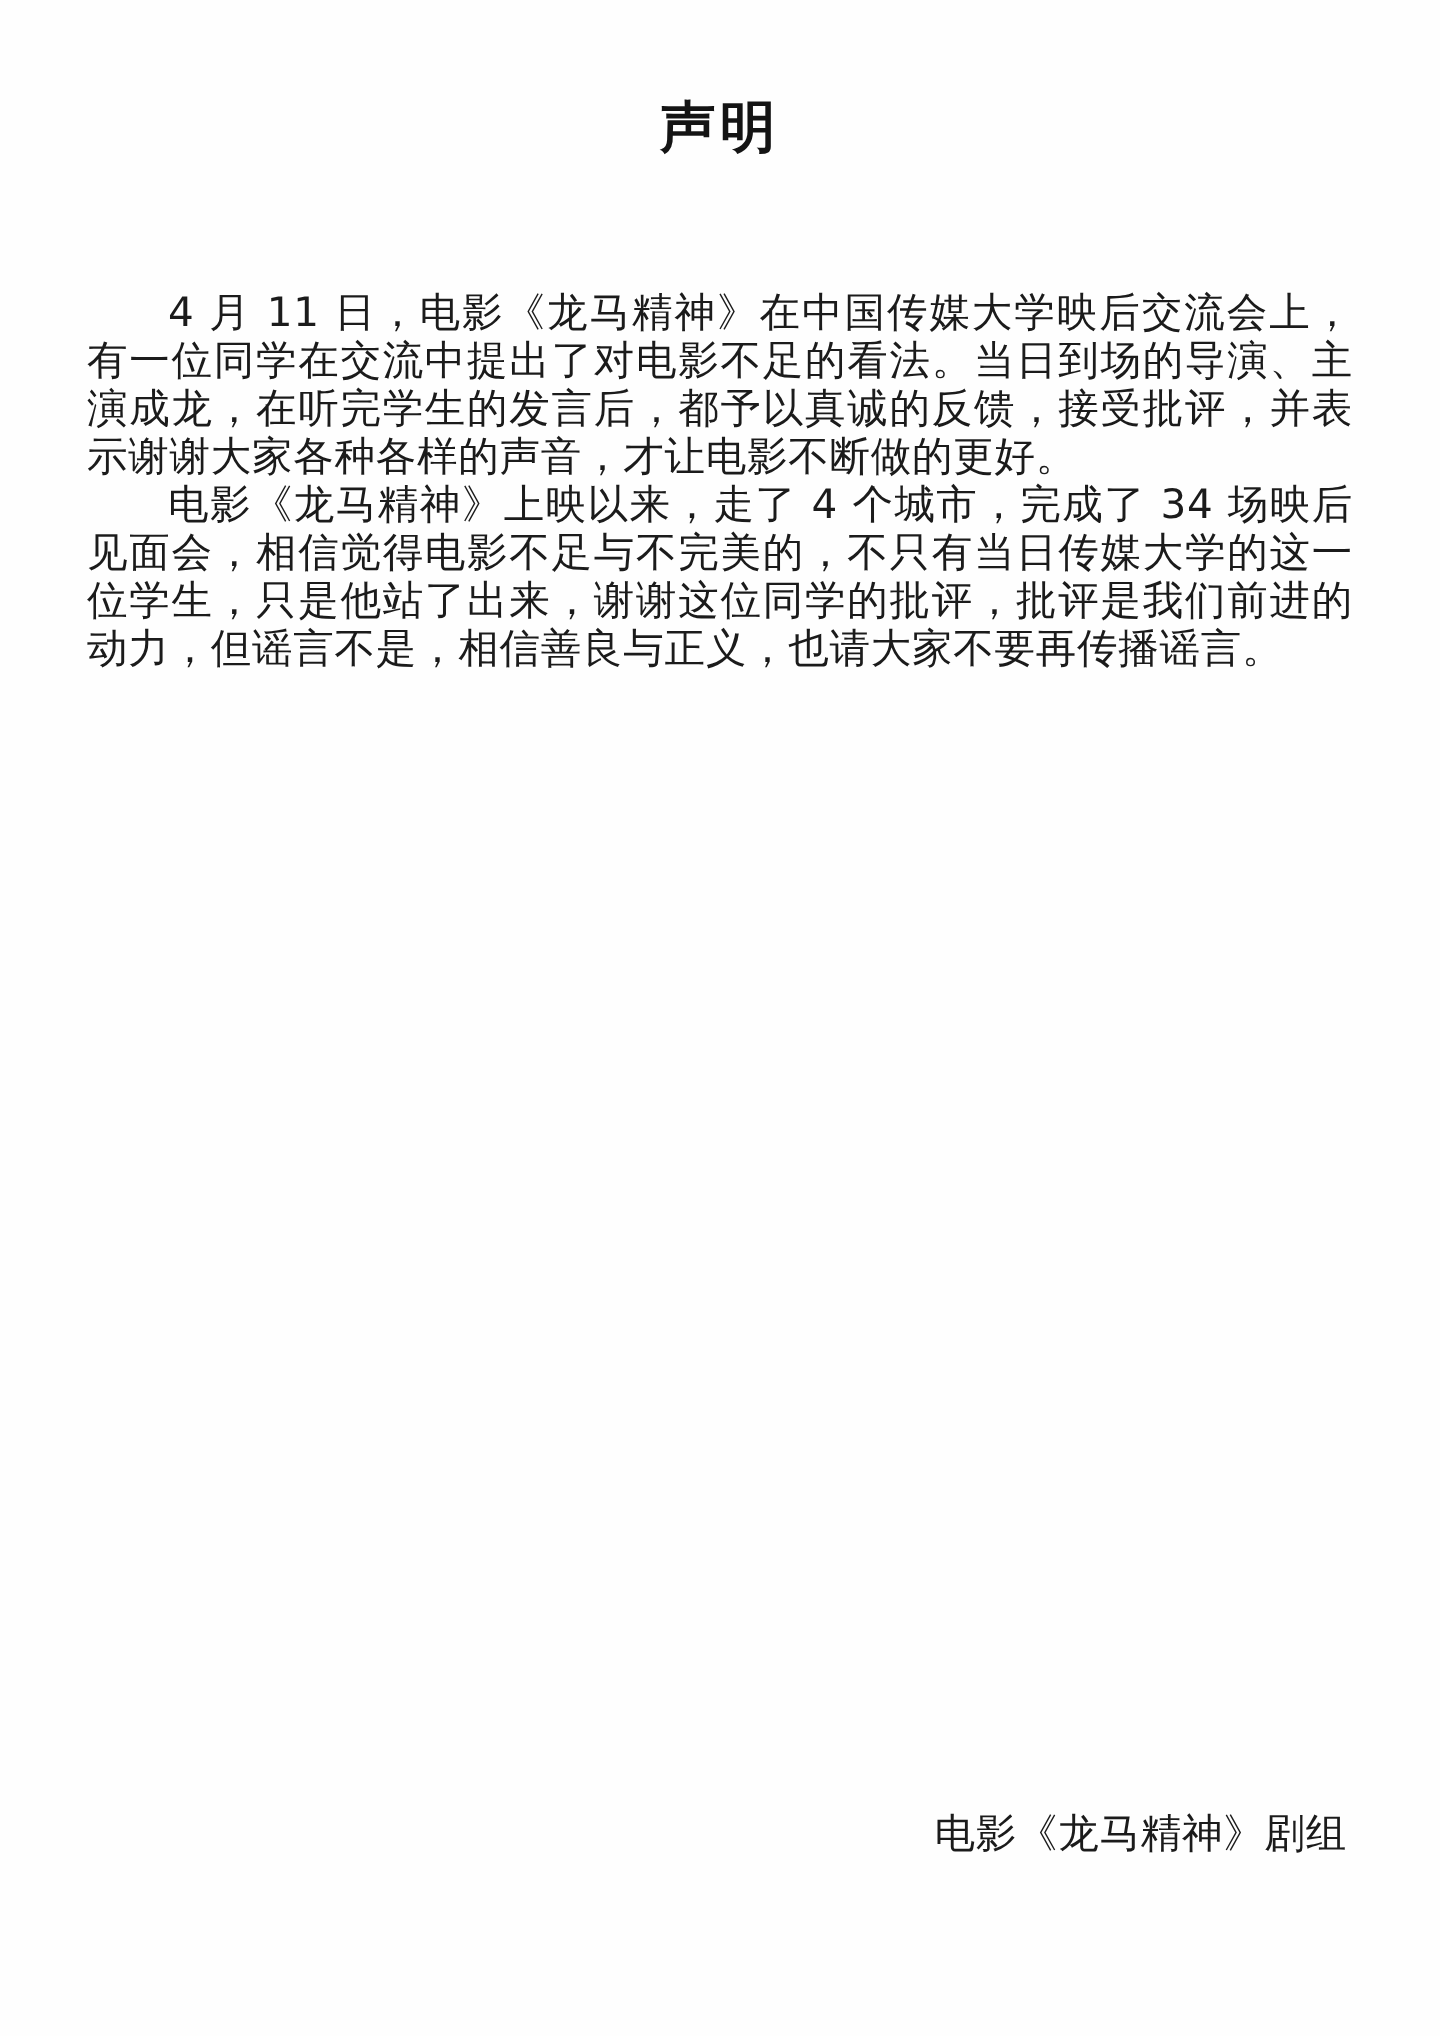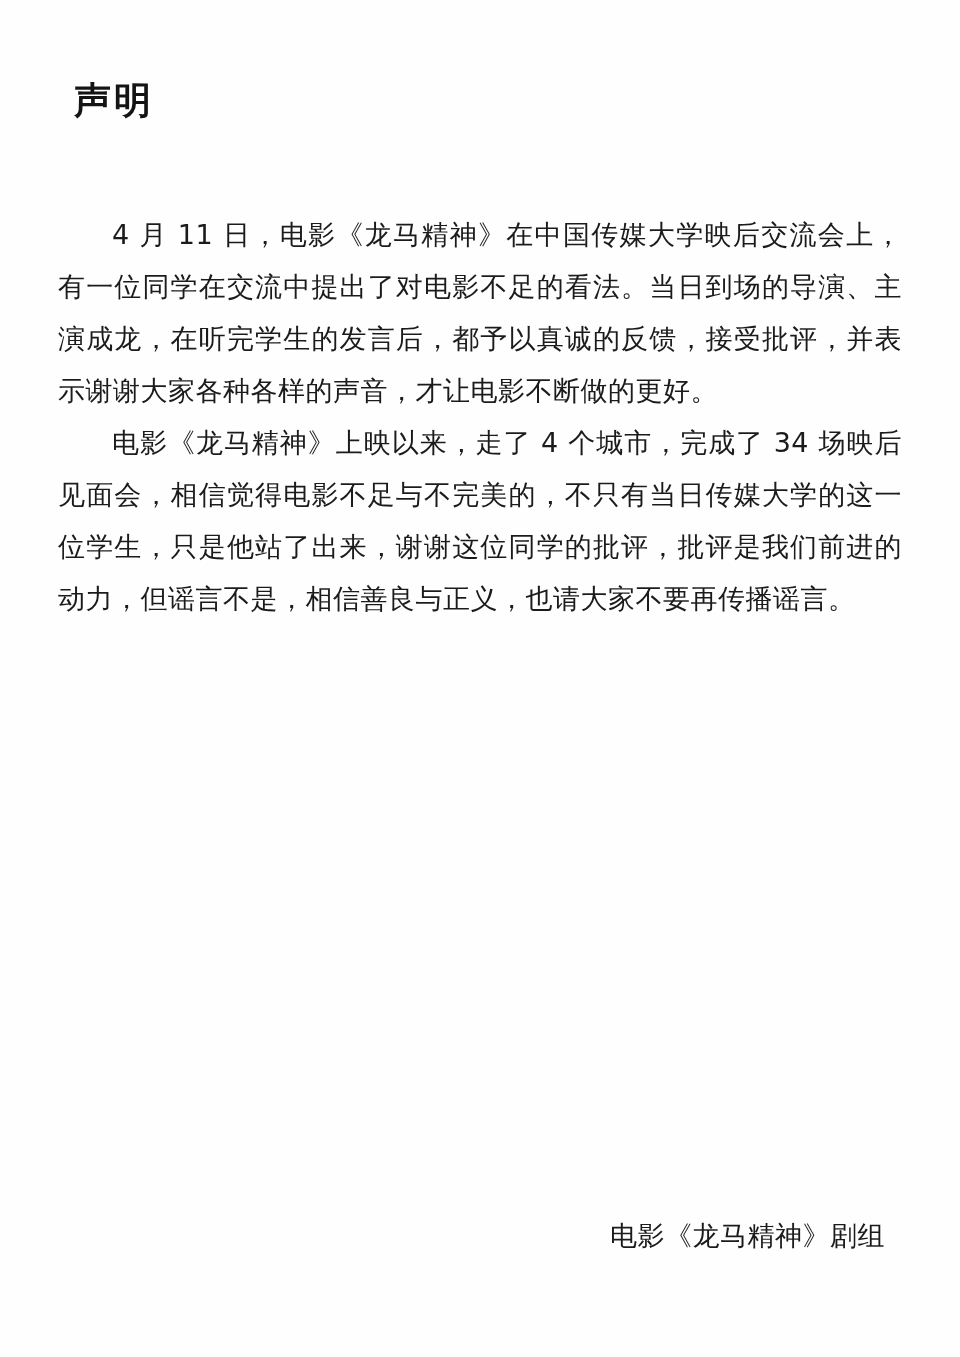--- a/index.html
+++ b/index.html
@@ -12,50 +12,50 @@
     width: 960px;
     height: 1357px;
     background: #fefefe;
     box-sizing: border-box;
     padding: 62px 58px 0 58px;
     font-family: "DejaVu Sans", "Liberation Sans", sans-serif;
     color: #1b1b1b;
     overflow: hidden;
   }
   .title {
-    margin: 16px;
+    margin: 0;
     padding: 0;
-    text-align: left;
+    text-align: center;
     font-size: 37px;
     font-weight: 700;
     letter-spacing: 3px;
     line-height: 46px;
     color: #141414;
   }
   .body-text {
     margin-top: 85px;
   }
   .body-text p {
     margin: 0;
     font-size: 27px;
     font-weight: 500;
-    line-height: 52px;
+    line-height: 32px;
     text-indent: 2em;
     text-align: justify;
     text-justify: inter-ideograph;
     letter-spacing: 0.5px;
   }
   .sign-block {
     position: absolute;
     right: 58px;
     top: 1192px;
     text-align: right;
   }
   .sign-block p {
-    margin: 17px;
+    margin: 4px;
     font-size: 27px;
     font-weight: 500;
     line-height: 54px;
     letter-spacing: 0.5px;
   }
   .sign-block .date-line {
     padding-right: 4px;
   }
 </style>
 </head>

